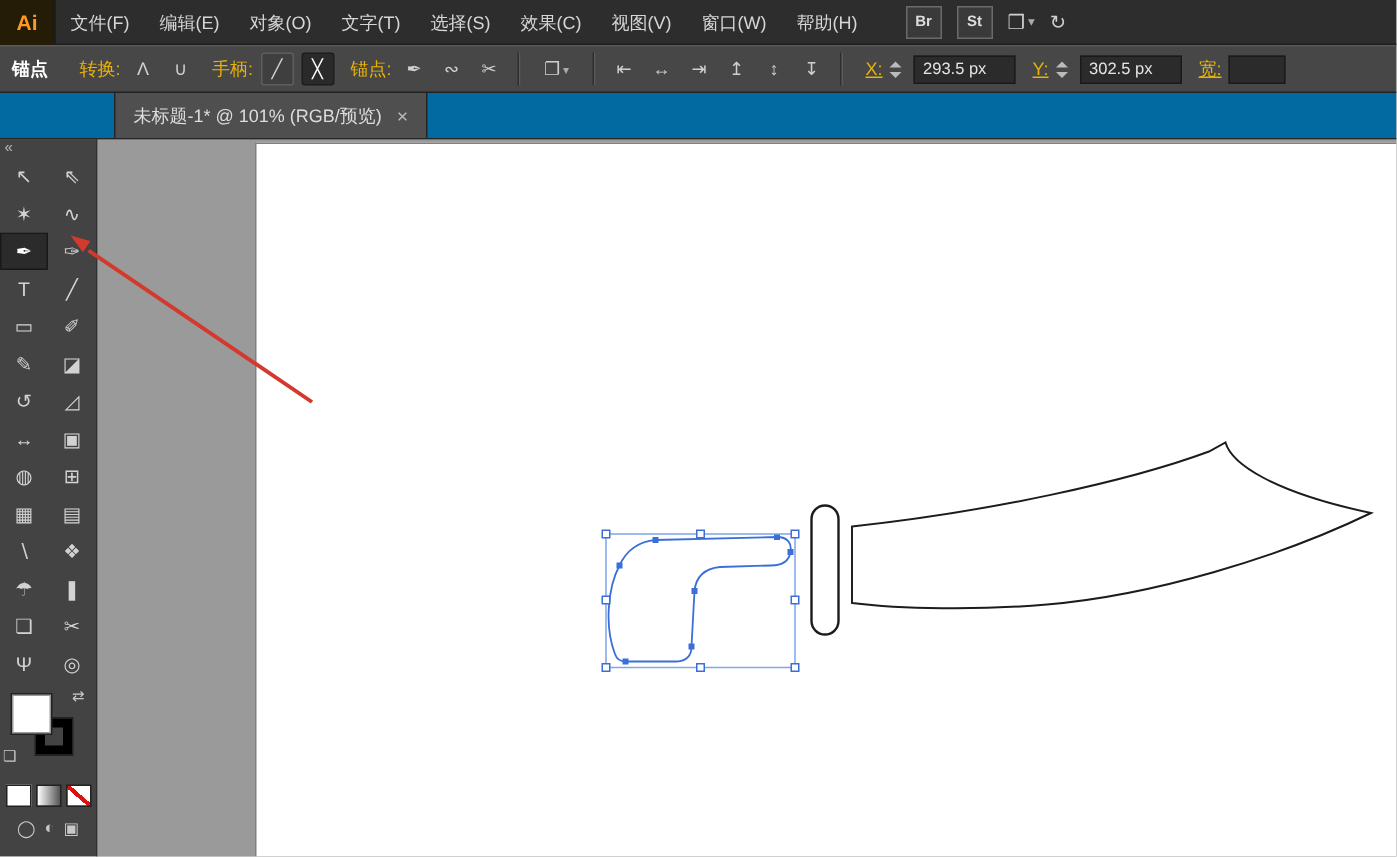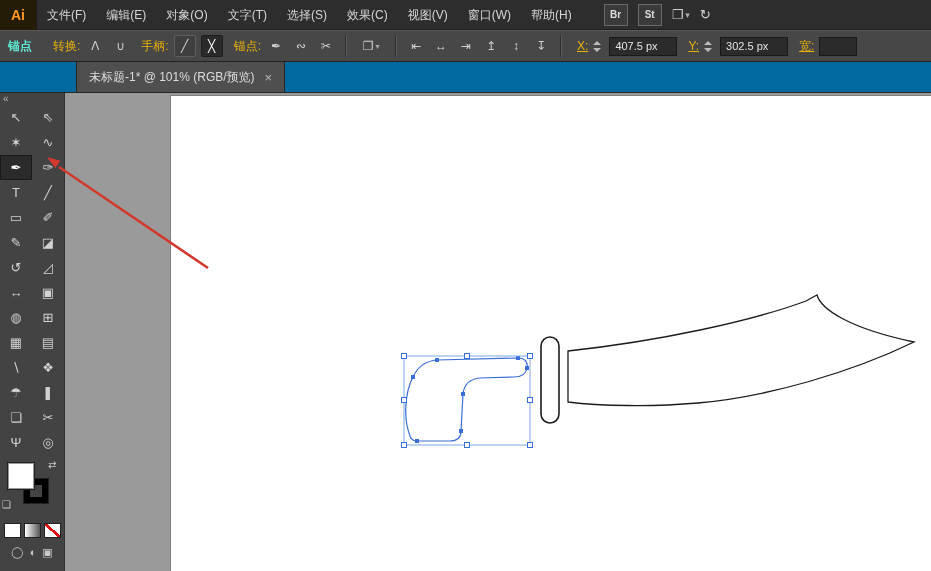--- a/index.html
+++ b/index.html
@@ -17,21 +17,21 @@
   .menu-item{padding:12px 10px;height:30px;line-height:30px;cursor:default;white-space:nowrap;}
   .mb-right{display:flex;align-items:center;gap:10px;margin-left:22px;}
   .badge{width:22px;height:20px;background:#3a3a3a;border:1px solid #6a6a6a;border-radius:0;
     display:flex;align-items:center;justify-content:center;font-size:10px;font-weight:bold;color:#ddd;}
   .mb-icon{display:flex;align-items:center;gap:2px;color:#cfcfcf;font-size:13px;cursor:pointer;}
   .mb-icon .caret{font-size:9px;color:#aaa;}
   
   .controlbar{position:absolute;top:30px;left:0;right:0;height:32px;background:#474747;
     border-top:1px solid #5a5a5a;border-bottom:1px solid #222;box-sizing:border-box;
     display:flex;align-items:center;gap:5px;padding:0 8px;font-size:12px;color:#cccccc;overflow:hidden;white-space:nowrap;}
-  .cb-title{font-weight:bold;color:#5eead4;margin-right:10px;}
+  .cb-title{font-weight:bold;color:#ffffff;margin-right:10px;}
   .cb-label{color:#eab308;margin-left:6px;}
   .cb-icon{width:20px;height:20px;display:flex;align-items:center;justify-content:center;
     color:#d0d0d0;font-size:12px;cursor:pointer;flex:0 0 auto;}
   .cb-icon.boxed{border:1px solid #5e5e5e;background:#3f3f3f;border-radius:2px;}
   .cb-icon.pressed{background:#2a2a2a;border-color:#1d1d1d;color:#fff;}
   .cb-icon.wide{width:30px;gap:2px;}
   .cb-icon .caret{font-size:8px;color:#aaa;}
   .sep{width:1px;height:22px;background:#2e2e2e;border-right:1px solid #5c5c5c;margin:0 4px;flex:0 0 auto;}
   .scrub{text-decoration:underline;cursor:ew-resize;}
   .spinner{width:11px;height:18px;display:flex;flex-direction:column;justify-content:center;gap:3px;cursor:pointer;flex:0 0 auto;}
@@ -119,21 +119,21 @@
   <span class="cb-icon">⇥</span>
   <span class="cb-icon">↥</span>
   <span class="cb-icon">↕</span>
   <span class="cb-icon">↧</span>
   <span class="sep"></span>
   <span class="cb-label scrub">X:</span>
   <span class="spinner">
       <span class="up"></span>
       <span class="down"></span>
     </span>
-  <span class="field">407.5 px</span>
+  <span class="field">293.5 px</span>
   <span class="cb-label scrub">Y:</span>
   <span class="spinner">
       <span class="up"></span>
       <span class="down"></span>
     </span>
   <span class="field">302.5 px</span>
   <span class="cb-label scrub">宽:</span>
   <span class="field small"></span>
 </div>
 

